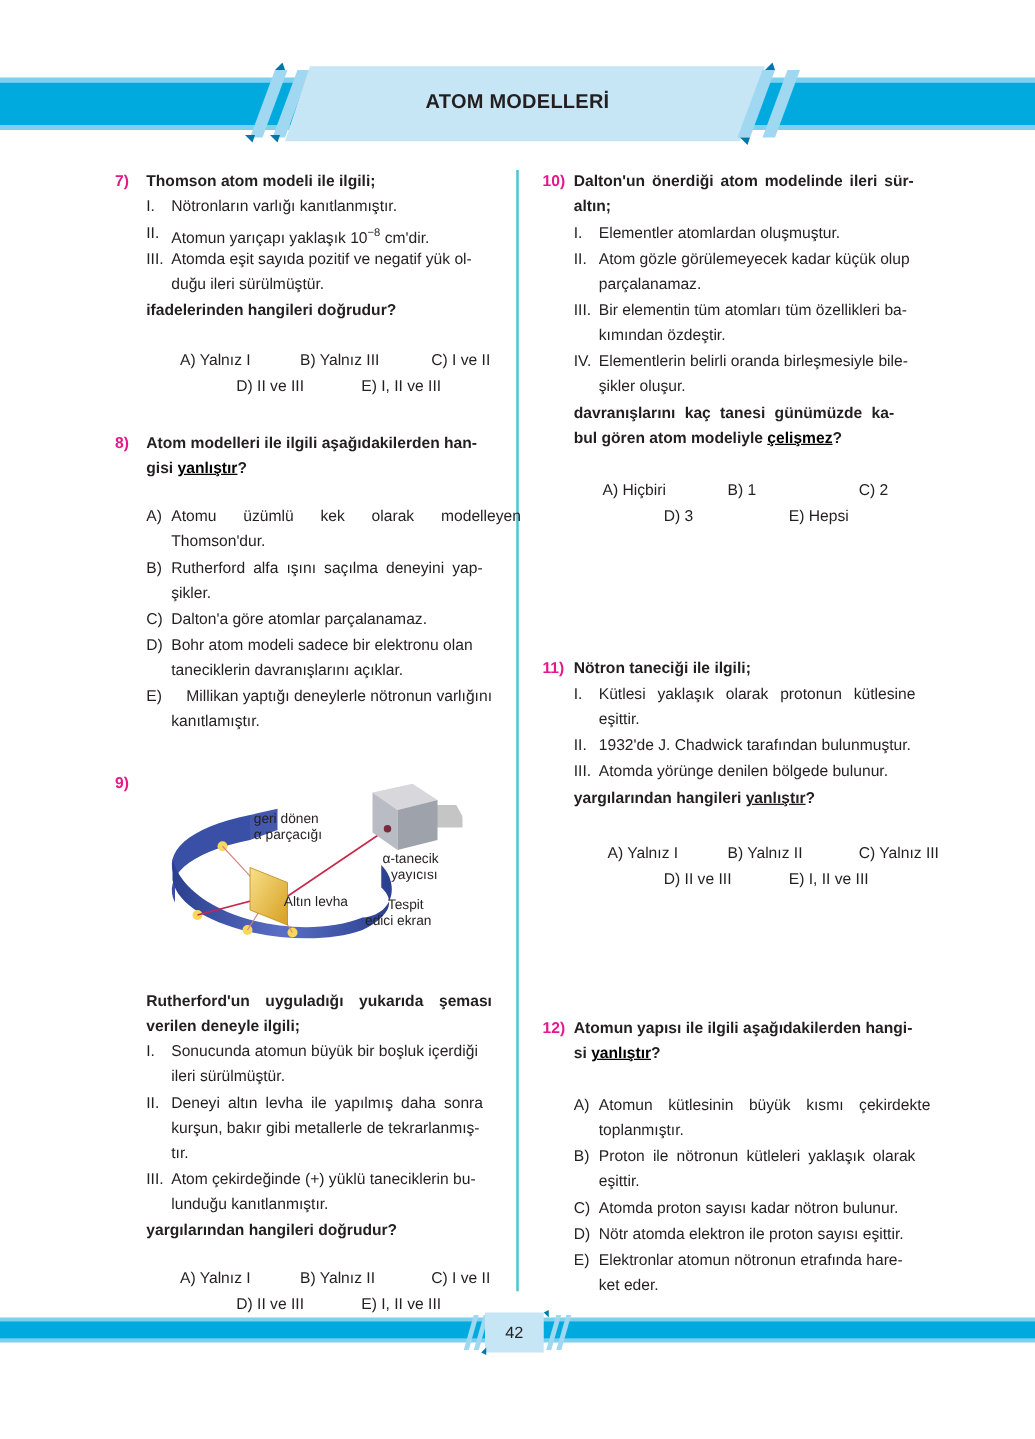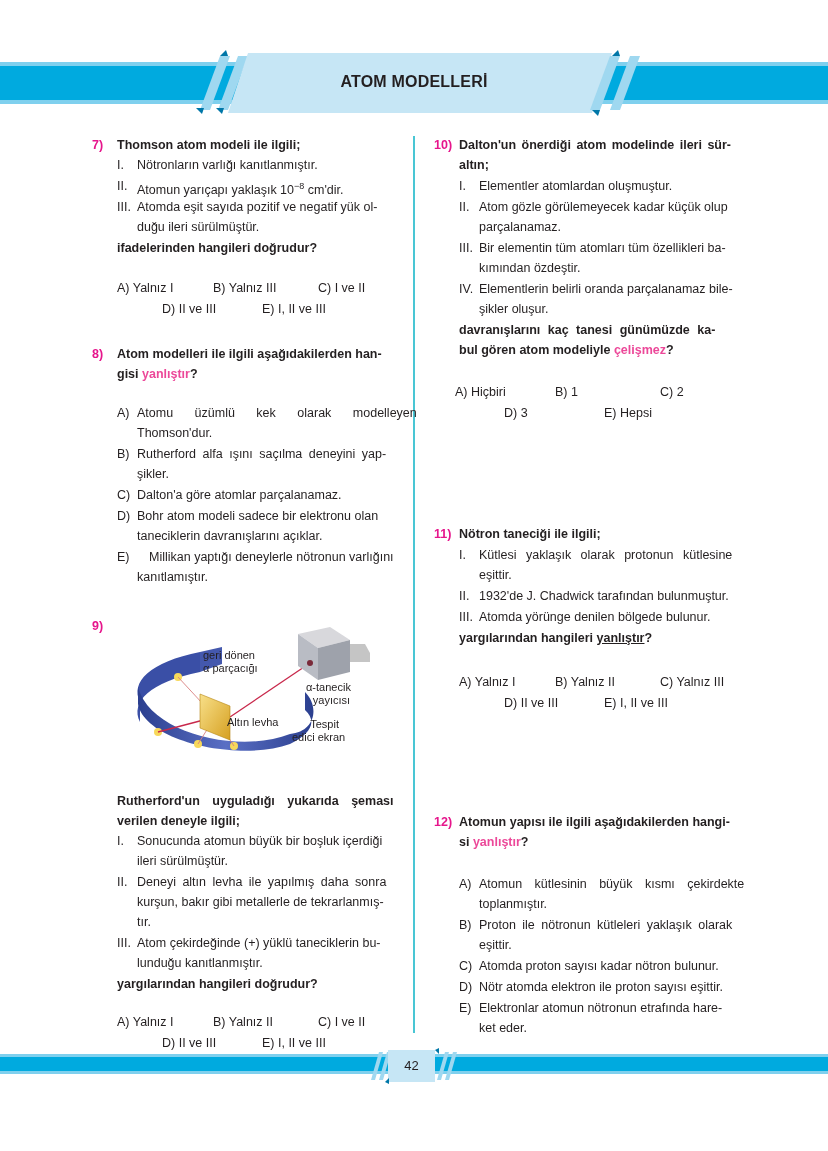--- a/index.html
+++ b/index.html
@@ -16,22 +16,22 @@
 
   
   .divider { left: 413px; top: 136px; width: 2px; height: 897px; background: #49c6d4; }
 
   .q { font-size: 12.5px; line-height: 20.5px; }
   .qnum { color: #e6168c; font-weight: bold; position: absolute; }
   .stem { font-weight: bold; position: absolute; }
   .item { position: absolute; }
   .item .rn { position: absolute; left: 0; }
   .item .tx { position: absolute; }
-  .opt { position: absolute; white-space: nowrap; }
-  .pink-u { color: #ec4899; }
+  .opt { position: absolute; white-space: nowrap; margin-left: 27px; }
+  .pink-u { color: #000000; text-decoration: underline; }
   .dark-u { text-decoration: underline; }
   .just { text-align: justify; text-align-last: left; }
 
   
   .band-bot-light { left: 0; width: 828px; top: 1054px; height: 3px; background: #7fd0ee; }
   .band-bot { left: 0; width: 828px; top: 1057px; height: 14px; background: #00aadf; }
   .band-bot-light2 { left: 0; width: 828px; top: 1071px; height: 3px; background: #7fd0ee; }
   .page-num { left: 388px; top: 1058px; width: 47px; text-align: center; font-size: 13px; color: #231f20; }
 </style>
 </head>
@@ -205,21 +205,21 @@
     <span class="tx" style="left:20px;white-space:nowrap">Atom gözle görülemeyecek kadar küçük olup</span>
   </div>
   <span class="abs" style="left:479px;top:217px">parçalanamaz.</span>
   <div class="item" style="left:459px;top:238px">
     <span class="rn">III.</span>
     <span class="tx" style="left:20px;white-space:nowrap">Bir elementin tüm atomları tüm özellikleri ba-</span>
   </div>
   <span class="abs" style="left:479px;top:258px">kımından özdeştir.</span>
   <div class="item" style="left:459px;top:279px">
     <span class="rn">IV.</span>
-    <span class="tx" style="left:20px;white-space:nowrap">Elementlerin belirli oranda parçalanamaz bile-</span>
+    <span class="tx" style="left:20px;white-space:nowrap">Elementlerin belirli oranda birleşmesiyle bile-</span>
   </div>
   <span class="abs" style="left:479px;top:299px">şikler oluşur.</span>
   <span class="stem" style="left:459px;top:320px;white-space:nowrap;word-spacing:4px">davranışlarını kaç tanesi günümüzde ka-</span>
   <span class="stem" style="left:459px;top:340px"><span>bul gören atom modeliyle </span><span class="pink-u">çelişmez</span><span>?</span></span>
   <span class="opt" style="left:455px;top:382px">A) Hiçbiri</span>
   <span class="opt" style="left:555px;top:382px">B) 1</span>
   <span class="opt" style="left:660px;top:382px">C) 2</span>
   <span class="opt" style="left:504px;top:403px">D) 3</span>
   <span class="opt" style="left:604px;top:403px">E) Hepsi</span>
 </div>

